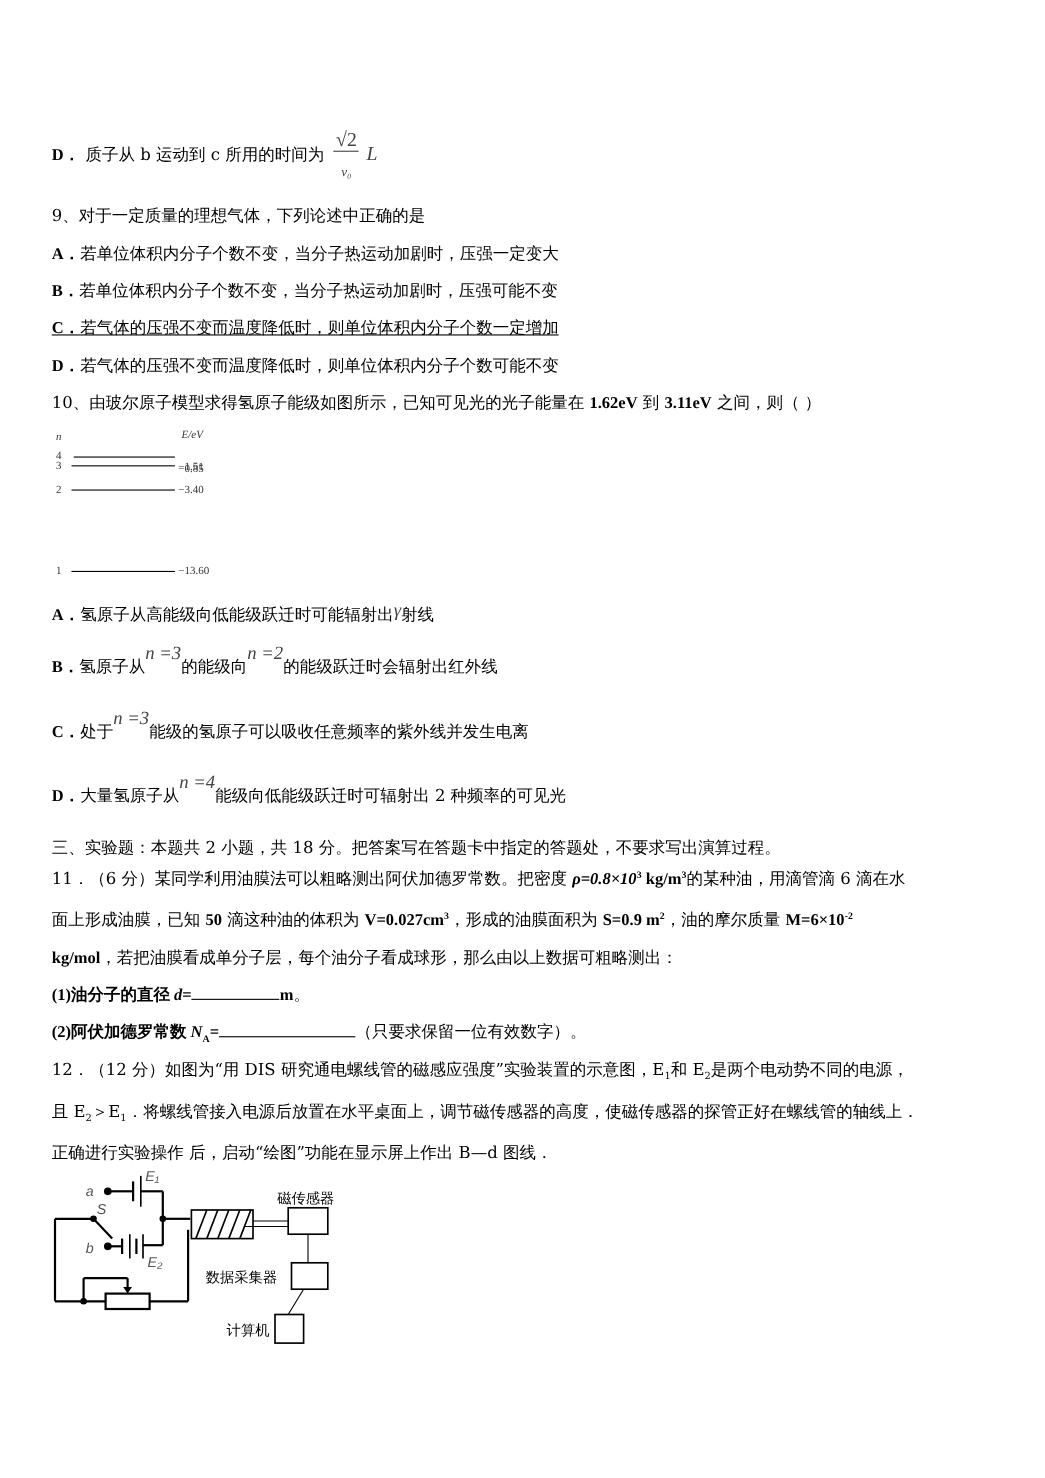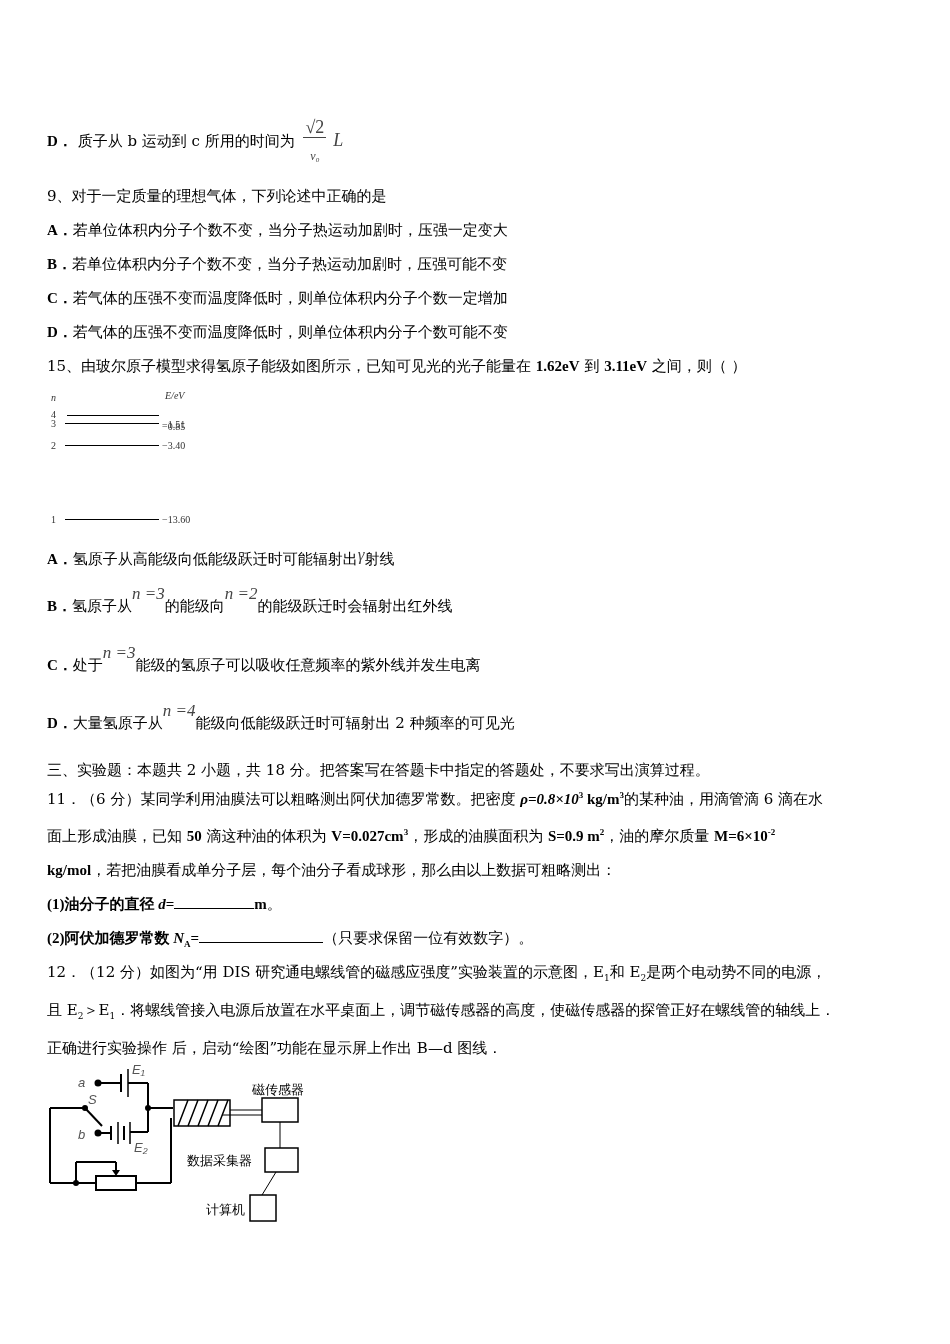--- a/index.html
+++ b/index.html
@@ -31,29 +31,29 @@
   <span class="frac-L">L</span>
 </div>
 
 <div class="line" style="top:186px;">9、对于一定质量的理想气体，下列论述中正确的是</div>
 <div class="line" style="top:220px;">
   <span class="opt-letter">A．</span><span>若单位体积内分子个数不变，当分子热运动加剧时，压强一定变大</span>
 </div>
 <div class="line" style="top:254px;">
   <span class="opt-letter">B．</span><span>若单位体积内分子个数不变，当分子热运动加剧时，压强可能不变</span>
 </div>
-<div class="line" style="top:288px;">
+<div class="line" style="top:288px;text-decoration:underline;">
   <span class="opt-letter">C．</span><span>若气体的压强不变而温度降低时，则单位体积内分子个数一定增加</span>
 </div>
 <div class="line" style="top:322px;">
   <span class="opt-letter">D．</span><span>若气体的压强不变而温度降低时，则单位体积内分子个数可能不变</span>
 </div>
 
 <div class="line" style="top:356px;">
-  <span>15、由玻尔原子模型求得氢原子能级如图所示，已知可见光的光子能量在 </span><span class="b">1.62eV</span><span> 到 </span><span class="b">3.11eV</span><span> 之间，则（    ）</span>
+  <span>10、由玻尔原子模型求得氢原子能级如图所示，已知可见光的光子能量在 </span><span class="b">1.62eV</span><span> 到 </span><span class="b">3.11eV</span><span> 之间，则（    ）</span>
 </div>
 
 <div class="diagram" style="left:45px; top:388px; width:170px; height:140px; font-family:'Liberation Serif',serif; font-size:10px; color:#333;">
   <span style="position:absolute; left:6px; top:4px; font-style:italic;">n</span>
   <span style="position:absolute; left:120px; top:2px; font-style:italic;">E/eV</span>
 
   <span style="position:absolute; left:6px; top:21px;">4</span>
   <div style="position:absolute; left:22px; top:27px; width:92px; border-top:1px solid #000;"></div>
   <span style="position:absolute; left:117px; top:21px;margin-top:12px;">−0.85</span>
 

